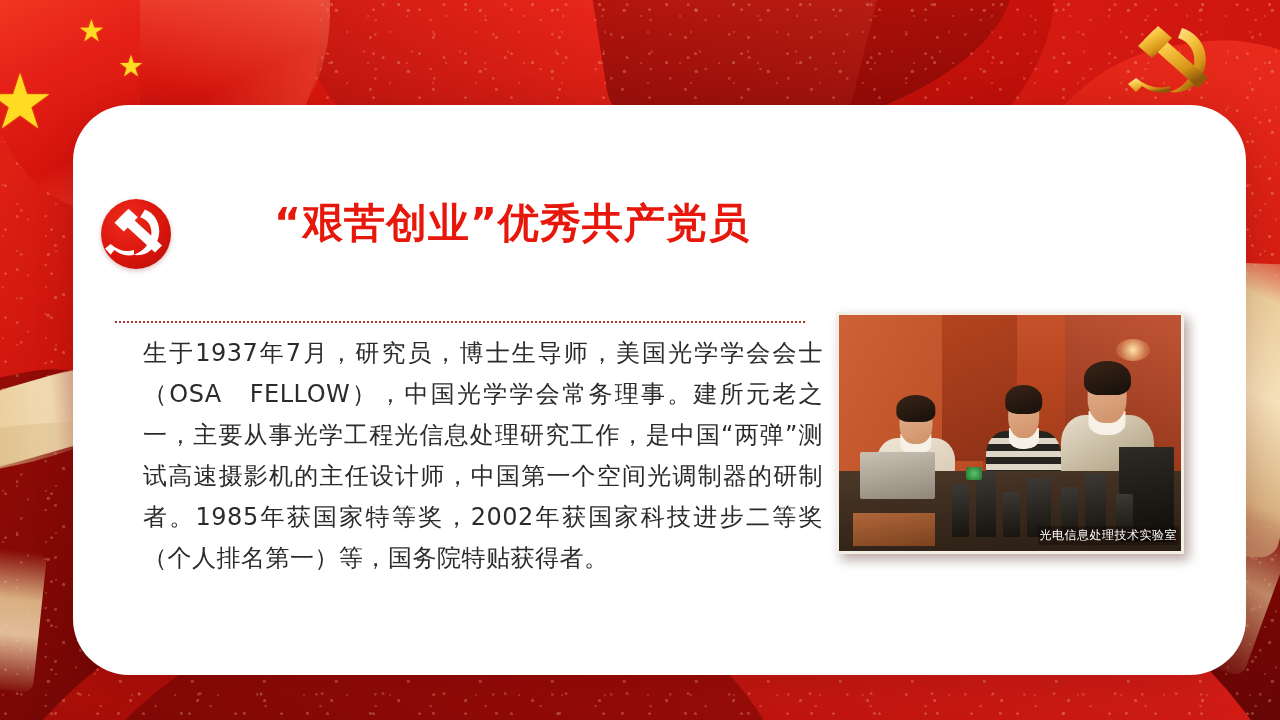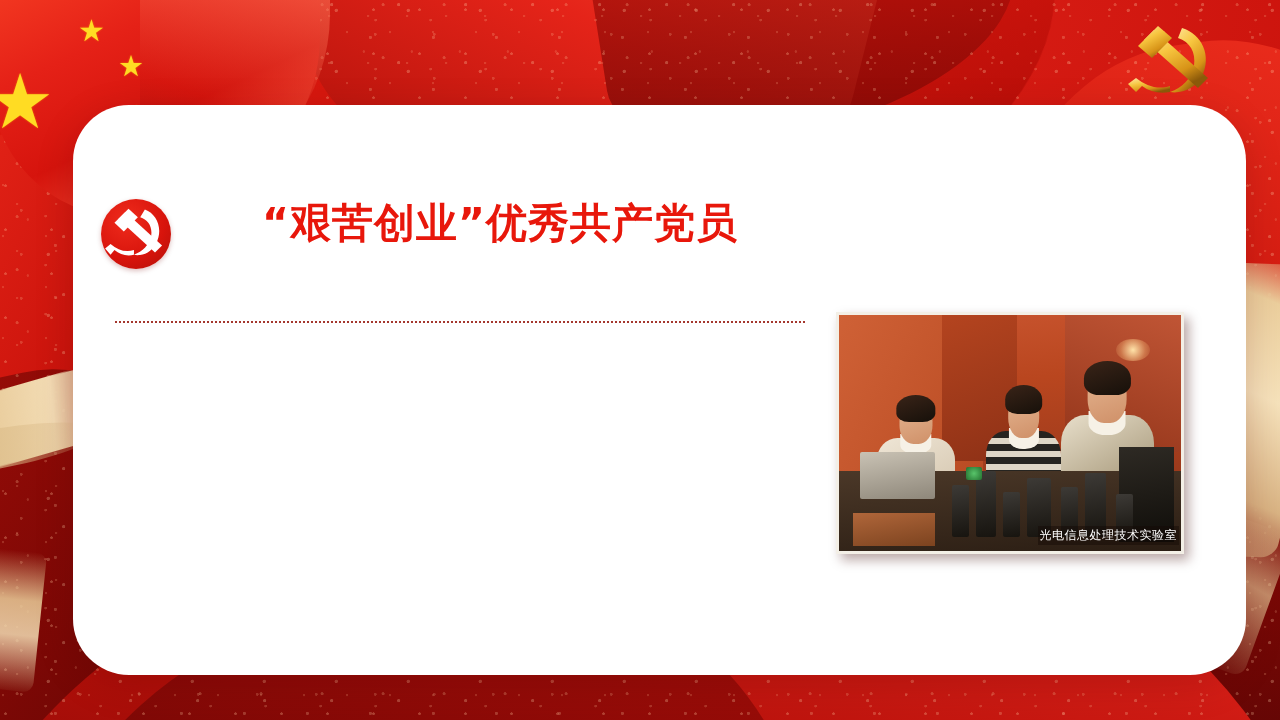--- a/index.html
+++ b/index.html
@@ -222,21 +222,21 @@
     top: 199px;
     width: 70px;
     height: 70px;
     border-radius: 50%;
     background: radial-gradient(circle at 36% 30%, #ef2b1c 0%, #d8140c 58%, #b00f08 100%);
     box-shadow: 0 2px 5px rgba(120,0,0,.25);
   }
 
   .title-area {
     position: absolute;
-    left: 190px;
+    left: 202px;
     top: 198px;
     width: 620px;
     text-align: center;
   }
   .title-line1 {
     font-family: "DejaVu Sans", "Liberation Sans", sans-serif;
     font-size: 41px;
     font-weight: bold;
     color: #e8170b;
     letter-spacing: 1px;
@@ -472,20 +472,21 @@
       </g>
     </svg>
   </div>
 
   <div class="title-area">
     <div class="title-line1">“艰苦创业”优秀共产党员</div>
   </div>
 
   <div class="divider"></div>
 
+  <div class="body-text">生于1937年7月，研究员，博士生导师，美国光学学会会士（OSA　FELLOW），中国光学学会常务理事。建所元老之一，主要从事光学工程光信息处理研究工作，是中国“两弹”测试高速摄影机的主任设计师，中国第一个空间光调制器的研制者。1985年获国家特等奖，2002年获国家科技进步二等奖（个人排名第一）等，国务院特贴获得者。</div>
 
   <div class="photo-frame">
     <div class="photo">
       <div class="ph-wall-left"></div>
       <div class="ph-wall-mid"></div>
       <div class="ph-wall-right"></div>
       <div class="ph-lamp"></div>
 
       <div class="ph-person ph-p1">
         <div class="ph-body ph-b1"></div>

